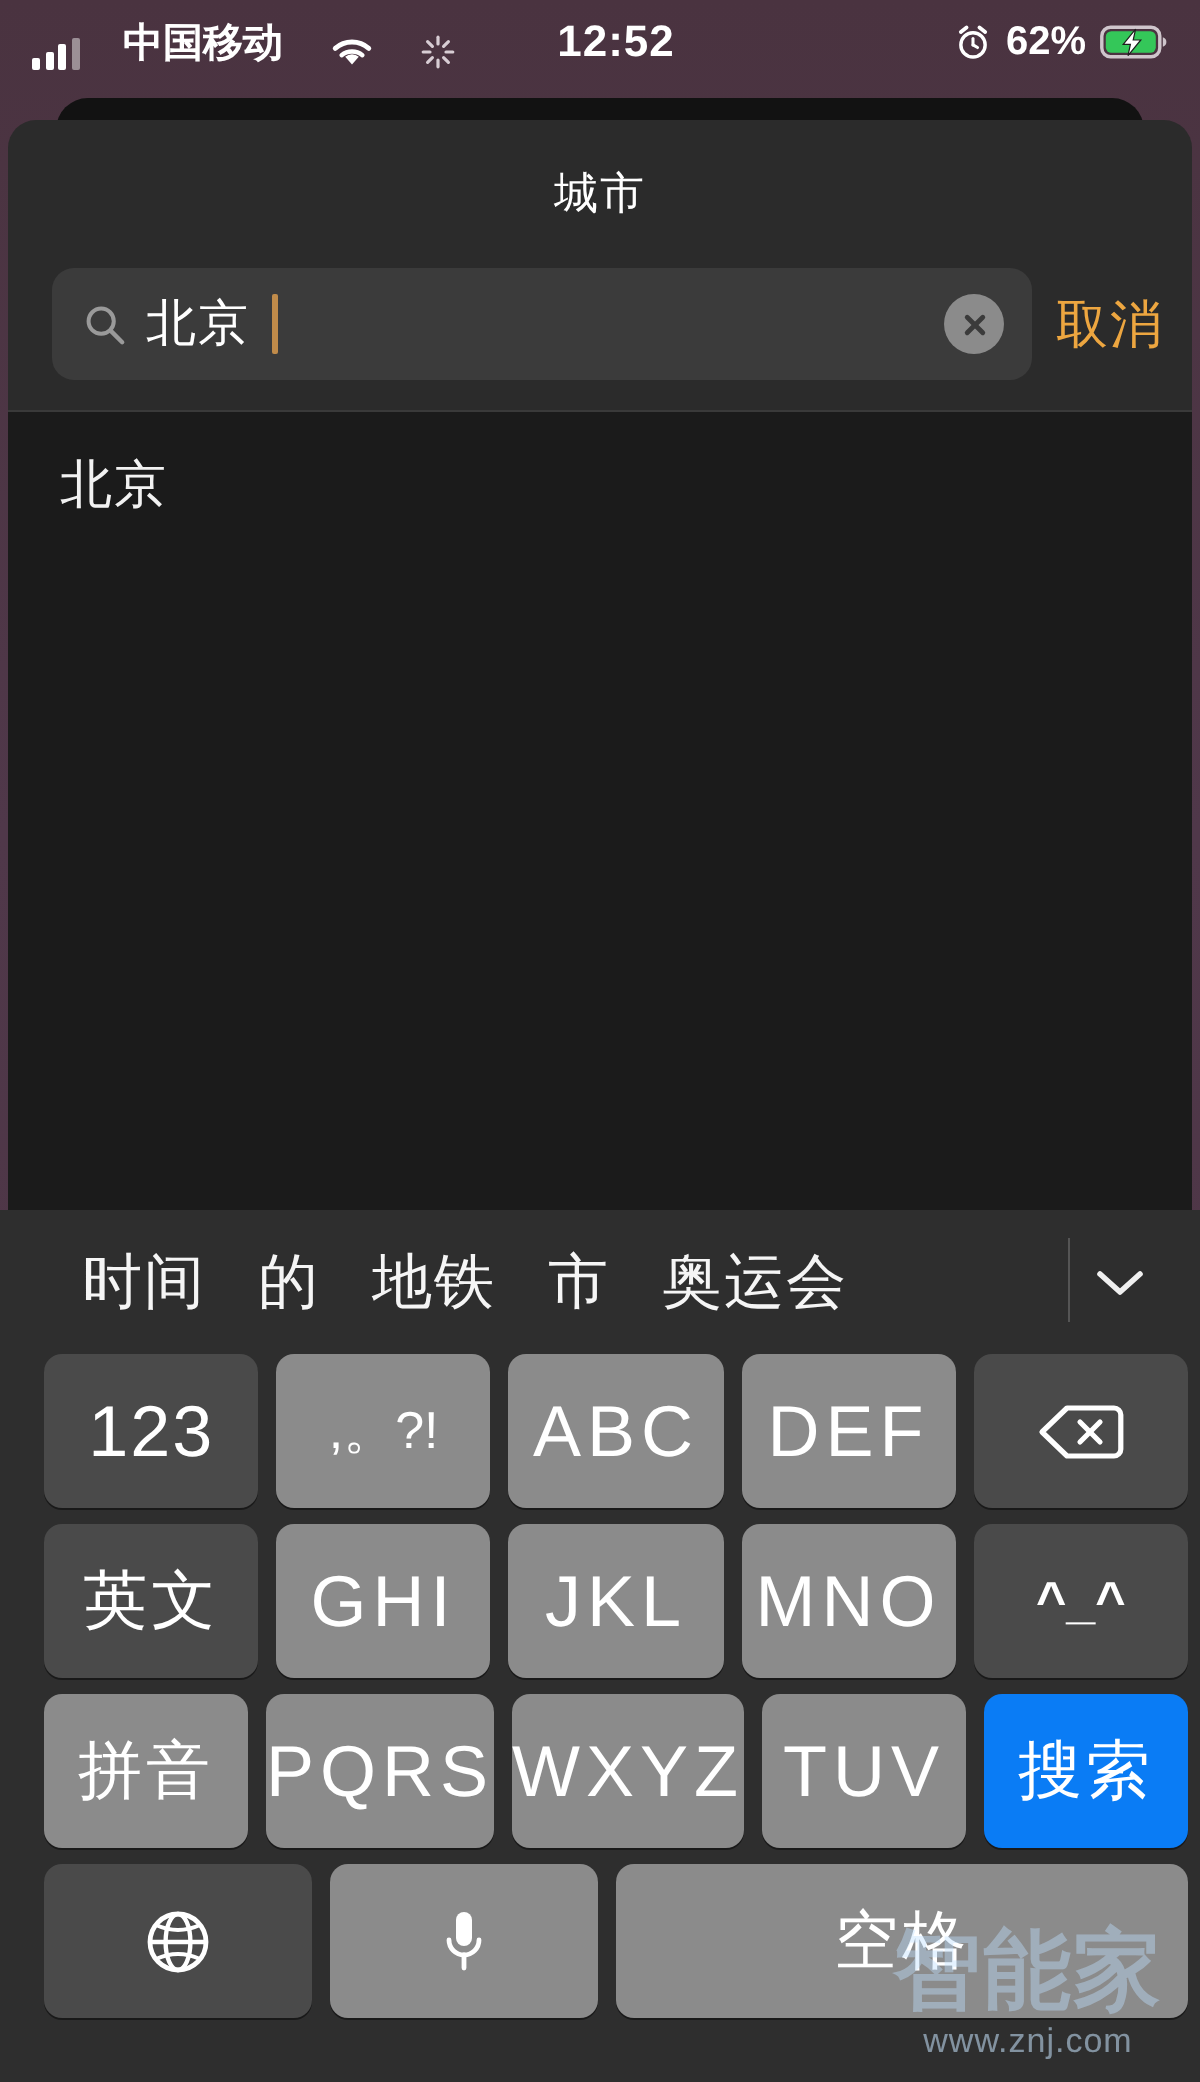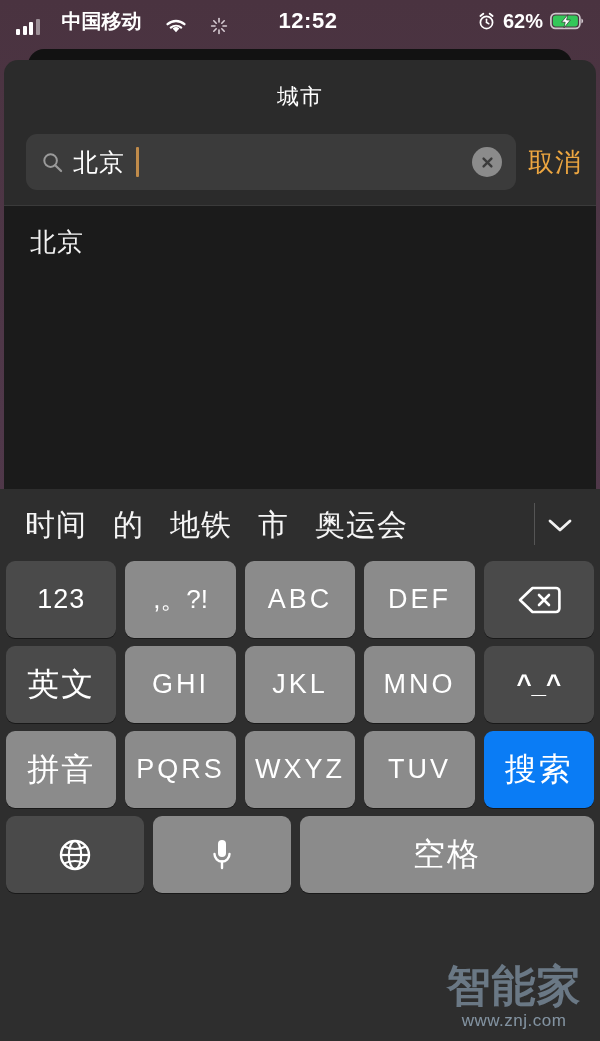--- a/index.html
+++ b/index.html
@@ -85,22 +85,23 @@
     position:absolute; top:145px; left:0; right:0; bottom:0;
     background:#1b1b1b; border-top:1px solid #3a3a3a;
   }
   .result-row {
     height:72px; display:flex; align-items:center; padding:0 26px;
     color:#f2f2f2; font-size:26px; letter-spacing:1px;
   }
 
   
   #keyboard {
-    position:absolute; left:0; bottom:0; width:600px; height:552px;
+    position:absolute; left:0; bottom:0; width:600px; height:436px;
     background:#2e2e2e;
+    padding-left:16px;
   }
   #candbar {
     height:72px; display:flex; align-items:center;
     padding:0 14px 0 12px; position:relative;
   }
   .cand {
     color:#f5f5f5; font-size:30px; letter-spacing:1px;
     padding:0 13px; white-space:nowrap;
   }
   #cand-divider {
@@ -109,21 +110,21 @@
   }
   #cand-more {
     margin-left:auto; width:52px; display:flex; align-items:center;
     justify-content:center;
   }
 
   .krow { display:flex; padding:0 6px; margin-bottom:8px; gap:9px; }
   .key {
     flex:1; height:77px; border-radius:9px; background:#8b8b8b;
     display:flex; align-items:center; justify-content:center;
-    color:#fff; font-size:27px; letter-spacing:3px; font-weight:500;
+    color:#fff; font-size:36px; letter-spacing:3px; font-weight:500;
     box-shadow:0 1px 0 rgba(0,0,0,.45);
   }
   .key.cjk { letter-spacing:2px; font-size:32px; }
   .key.dark { background:#4a4a4a; }
   .key.blue { background:#0a7cf5; position:relative; overflow:visible; }
   .key.wide { flex:2.13; }
   .key.num { letter-spacing:1px; }
   .key.punct { letter-spacing:0px; font-size:26px; }
   .key.emoji { letter-spacing:0px; font-size:26px; font-weight:bold; }
 

